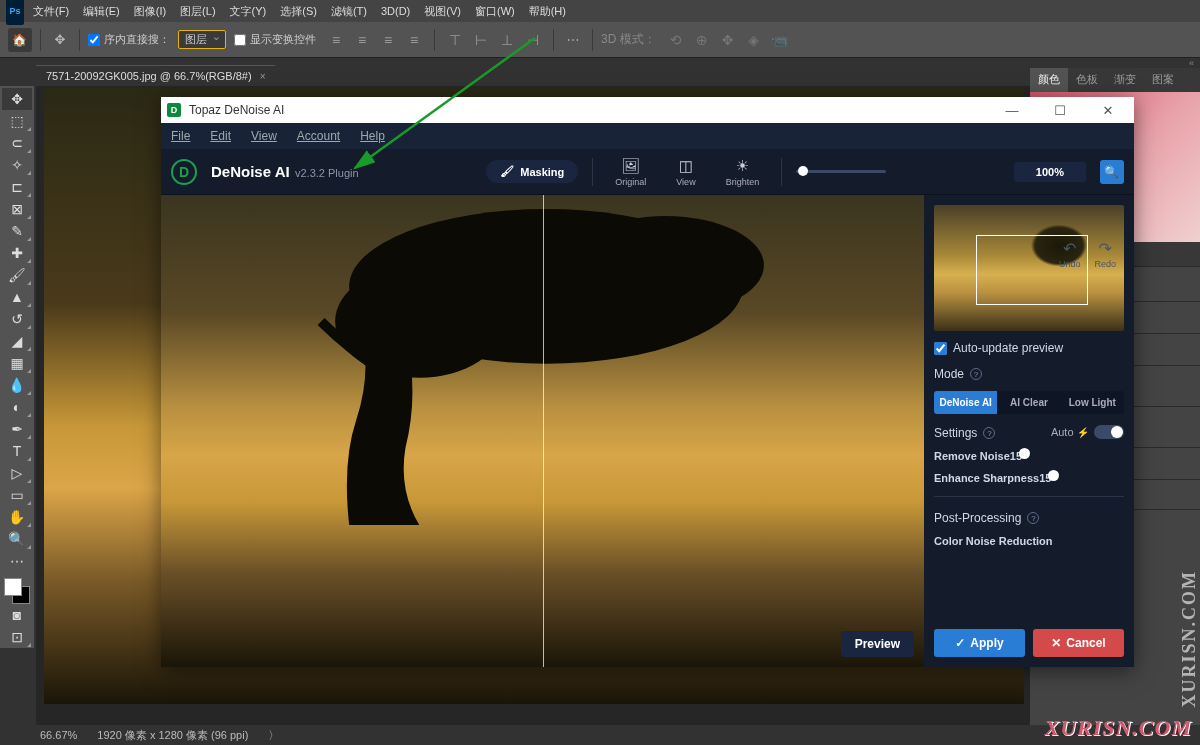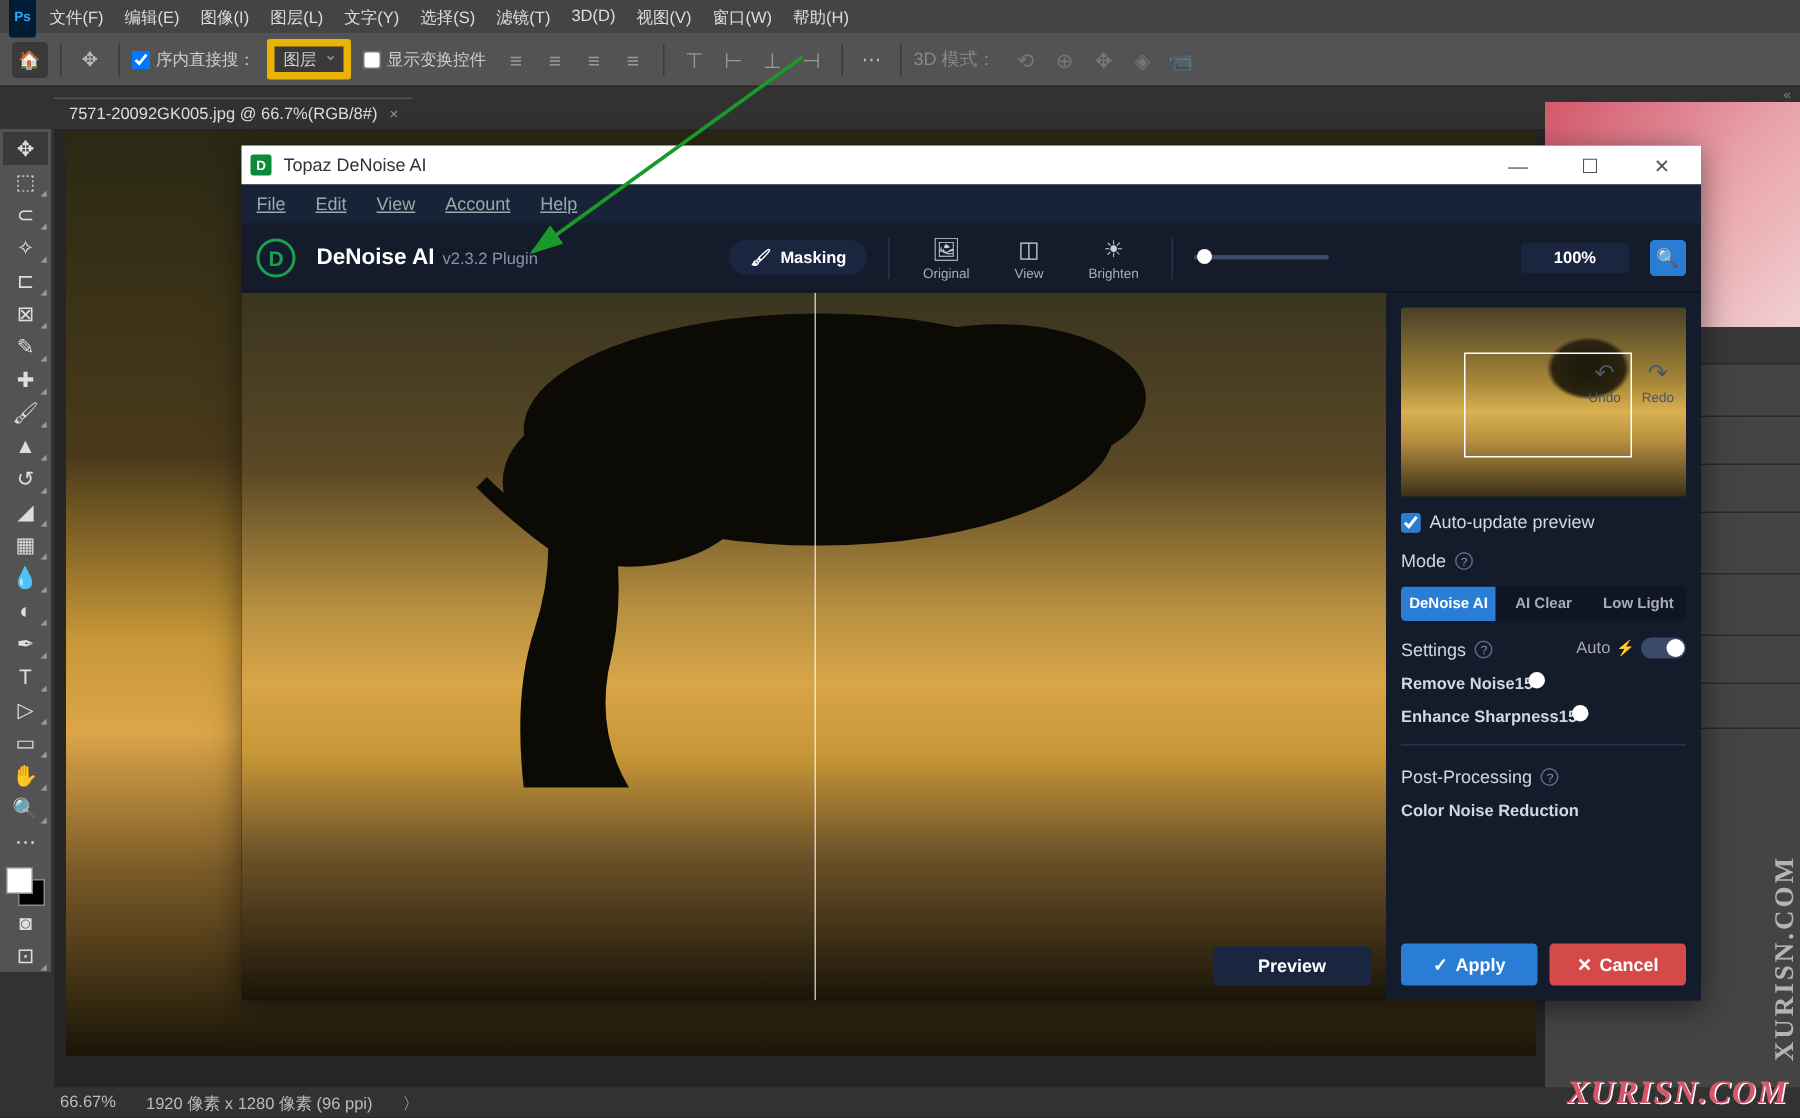--- a/index.html
+++ b/index.html
@@ -6,21 +6,21 @@
 body{width:1200px;height:745px;background:#323232;overflow:hidden;position:relative;color:#ccc;font-size:12px}
 .ps-menubar{height:22px;background:#444;display:flex;align-items:center;padding-left:6px;gap:4px}
 .ps-logo{width:18px;height:28px;background:#001d36;color:#31a8ff;font-weight:bold;font-size:9px;display:flex;align-items:center;justify-content:center;border-radius:2px}
 .ps-menubar span{font-size:11px;color:#ddd;padding:2px 5px}
 .ps-optbar{height:36px;background:#535353;display:flex;align-items:center;padding:0 8px;gap:8px;border-bottom:1px solid #222}
 .opt-home{width:24px;height:24px;background:#3a3a3a;border-radius:3px;display:flex;align-items:center;justify-content:center}
 .opt-sep{width:1px;height:22px;background:#3a3a3a}
 .opt-btn{width:22px;height:22px;display:flex;align-items:center;justify-content:center;color:#bbb;font-size:13px}
 .opt-chk{display:flex;align-items:center;gap:4px;font-size:11px}
 .opt-chk input{width:12px;height:12px}
-.opt-sel{background:#3a3a3a;border:5px solid #eab308;padding:1px 18px 1px 6px;font-size:11px;color:#ccc;border-radius:2px;position:relative}
+.opt-sel{background:#3a3a3a;border:1px solid #eab308;padding:1px 18px 1px 6px;font-size:11px;color:#ccc;border-radius:2px;position:relative}
 .opt-sel::after{content:"⌄";position:absolute;right:4px;top:-1px;color:#999}
 .opt-icons{display:flex;gap:2px}
 .opt-icons div{width:24px;height:20px;display:flex;align-items:center;justify-content:center;color:#999;font-size:14px}
 .ps-doctabs{height:28px;background:#323232;display:flex;align-items:flex-end;padding-left:36px}
 .ps-doctab{background:#323232;padding:4px 10px;font-size:11px;color:#ddd;display:flex;align-items:center;gap:8px;border-top:1px solid #555}
 .ps-doctab .x{color:#999;font-size:10px}
 .ps-toolbar{position:absolute;left:0;top:86px;width:34px;background:#535353;display:flex;flex-direction:column;align-items:center;padding-top:2px;gap:0}
 .ps-tool{width:30px;height:22px;display:flex;align-items:center;justify-content:center;color:#ddd;font-size:14px;position:relative}
 .ps-tool.sel{background:#3a3a3a}
 .ps-tool::after{content:"";position:absolute;right:1px;bottom:1px;border:2px solid transparent;border-right-color:#999;border-bottom-color:#999;width:0;height:0}
@@ -56,21 +56,21 @@
 .tp-viewbtn .ic{font-size:15px;color:#ccd}
 .tp-vsep{width:1px;height:28px;background:#2a3548}
 .tp-zoomslider{width:90px;height:3px;background:#3a4a68;border-radius:2px;position:relative}
 .tp-zoomslider::before{content:"";width:10px;height:10px;background:#fff;border-radius:50%;position:absolute;left:2px;top:-4px}
 .tp-zoomlbl{background:#1a2540;padding:4px 22px;border-radius:3px;color:#fff;font-size:11px;font-weight:600}
 .tp-zoomfit{width:24px;height:24px;background:#2a7dd4;border-radius:3px;display:flex;align-items:center;justify-content:center;color:#fff}
 .tp-body{flex:1;display:flex;overflow:hidden}
 .tp-preview{flex:1;position:relative;background:linear-gradient(180deg,#3a3520 0%,#5a4825 25%,#b89040 45%,#d8a548 55%,#c89838 65%,#6a5028 80%,#1a1508 100%);overflow:hidden}
 .tp-tree{position:absolute;top:0;left:0;width:100%;height:70%}
 .tp-splitline{position:absolute;left:50%;top:0;bottom:0;width:1px;background:rgba(255,255,255,0.7)}
-.tp-prevlbl{position:absolute;right:10px;bottom:10px;background:#1a2540;padding:6px 30px;border-radius:3px;color:#fff;font-size:12px;font-weight:600}
+.tp-prevlbl{position:absolute;right:10px;bottom:10px;background:#1a2540;padding:6px 14px;border-radius:3px;color:#fff;font-size:12px;font-weight:600}
 .tp-side{width:210px;background:#141c2b;padding:10px;display:flex;flex-direction:column;gap:10px;overflow:hidden}
 .tp-thumb{width:190px;height:126px;background:linear-gradient(180deg,#4a4028 0%,#a88838 40%,#d8b050 55%,#b89040 70%,#3a3018 100%);position:relative;border-radius:2px}
 .tp-thumb-tree{position:absolute;right:30px;top:16px;width:70px;height:70px;background:radial-gradient(ellipse 40px 30px at 50% 35%,#1a1808 0%,#2a2410 60%,transparent 70%)}
 .tp-thumbbox{position:absolute;left:42px;top:30px;width:112px;height:70px;border:1px solid #fff}
 .tp-check{display:flex;align-items:center;gap:6px;color:#d0d8e8;font-size:12px}
 .tp-check input{width:13px;height:13px;accent-color:#2a7dd4}
 .tp-sechdr{color:#d0d8e8;font-size:12px;display:flex;align-items:center;gap:6px;margin-top:2px}
 .tp-help{width:12px;height:12px;border:1px solid #5a6a88;border-radius:50%;font-size:8px;display:flex;align-items:center;justify-content:center;color:#8a95a8}
 .tp-modes{display:flex;gap:0;background:#0e1626;border-radius:3px;overflow:hidden}
 .tp-mode{flex:1;padding:6px 4px;text-align:center;font-size:10px;color:#aab;font-weight:600}
@@ -193,20 +193,26 @@
   <div class="ps-tool nofly">◙</div>
   <div class="ps-tool">⊡</div>
 </div>
 
 <div class="ps-canvas">
   <div class="ps-img"></div>
 </div>
 
 <div class="ps-rightpan">
   <div style="height:10px;background:#323232;display:flex;justify-content:flex-end;padding-right:6px;color:#888;font-size:9px">«</div>
+  <div class="rp-tabs">
+    <div class="rp-tab act">颜色</div>
+    <div class="rp-tab">色板</div>
+    <div class="rp-tab">渐变</div>
+    <div class="rp-tab">图案</div>
+  </div>
   <div class="rp-grad"></div>
   <div class="rp-tabs">
       <div class="rp-tab act">调整</div>
     </div>
   <div class="rp-sec" style="font-size:14px;font-weight:600;color:#eee">了解</div>
   <div class="rp-sec">序内直接搜</div>
   <div class="rp-sec">面选取一个</div>
   <div class="rp-sec" style="display:flex;align-items:center;gap:8px">
       <div style="width:32px;height:24px;background:#2a5a8a"></div>
       <span>基本搜</span>

